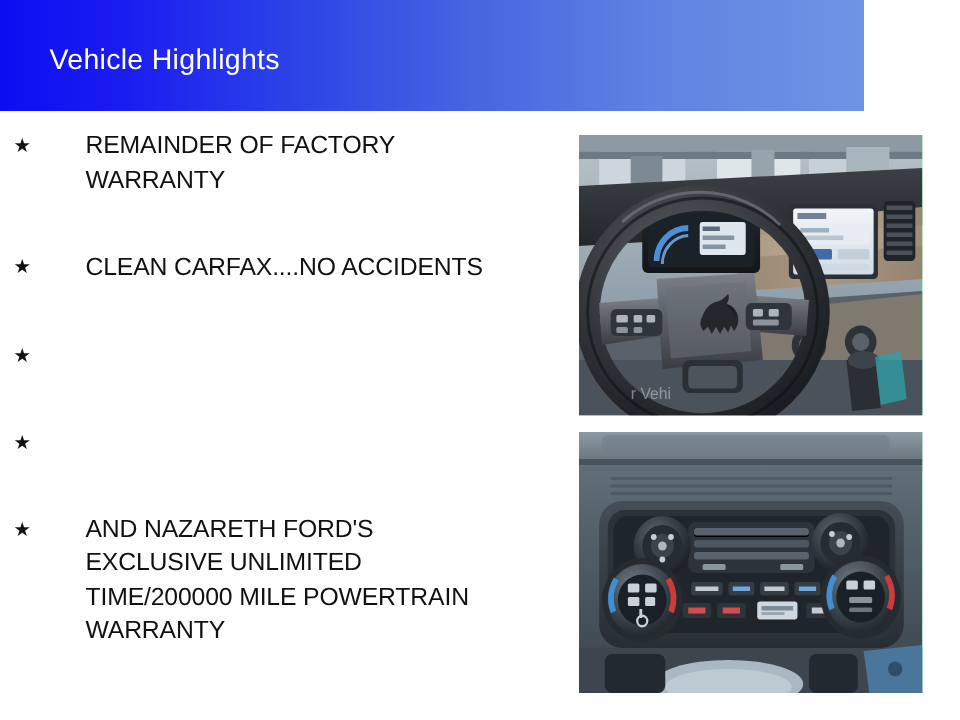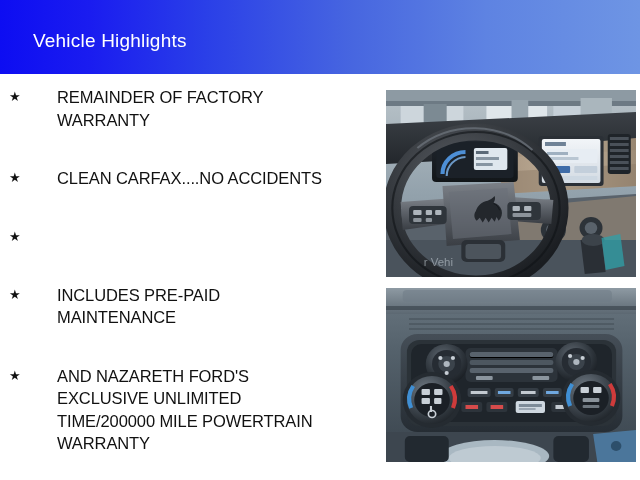--- a/index.html
+++ b/index.html
@@ -13,21 +13,21 @@
     overflow: hidden;
     font-family: "Liberation Sans", sans-serif;
     position: relative;
   }
 
   
   .header {
     position: absolute;
     left: 0;
     top: 0;
-    width: 640px;
+    width: 576px;
     height: 74px;
     background: linear-gradient(90deg, #0d0df2 0%, #1a1cf0 14%, #2a3fe8 32%, #4766e0 55%, #5e83e2 76%, #6e95e4 100%);
   }
   .header-title {
     position: absolute;
     left: 33px;
     top: 30px;
     font-size: 19px;
     font-weight: 400;
     color: #ffffff;
@@ -63,21 +63,21 @@
     letter-spacing: -0.1px;
     max-width: 340px;
     white-space: pre-line;
     margin-left: 28px;
   }
 
   
   .photo {
     position: absolute;
     left: 386px;
-    width: 250px;
+    width: 229px;
     overflow: hidden;
     background: #86efac;
   }
   #photo-steering-wheel { top: 90px; height: 187px; }
   #photo-climate-controls { top: 288px; height: 174px; }
   .photo svg { display: block; width: 100%; height: 100%; }
 </style>
 </head>
 <body>
 
@@ -97,22 +97,20 @@
     <span class="bullet-star">★</span>
     <span class="bullet-text">CLEAN CARFAX....NO ACCIDENTS</span>
   </div>
 
   <div class="bullet-row">
     <span class="bullet-star">★</span>
   </div>
 
   <div class="bullet-row">
     <span class="bullet-star">★</span>
-    <span class="bullet-text">INCLUDES PRE-PAID
-MAINTENANCE</span>
   </div>
 
   <div class="bullet-row">
     <span class="bullet-star">★</span>
     <span class="bullet-text">AND NAZARETH FORD'S
 EXCLUSIVE UNLIMITED
 TIME/200000 MILE POWERTRAIN
 WARRANTY</span>
   </div>
 

